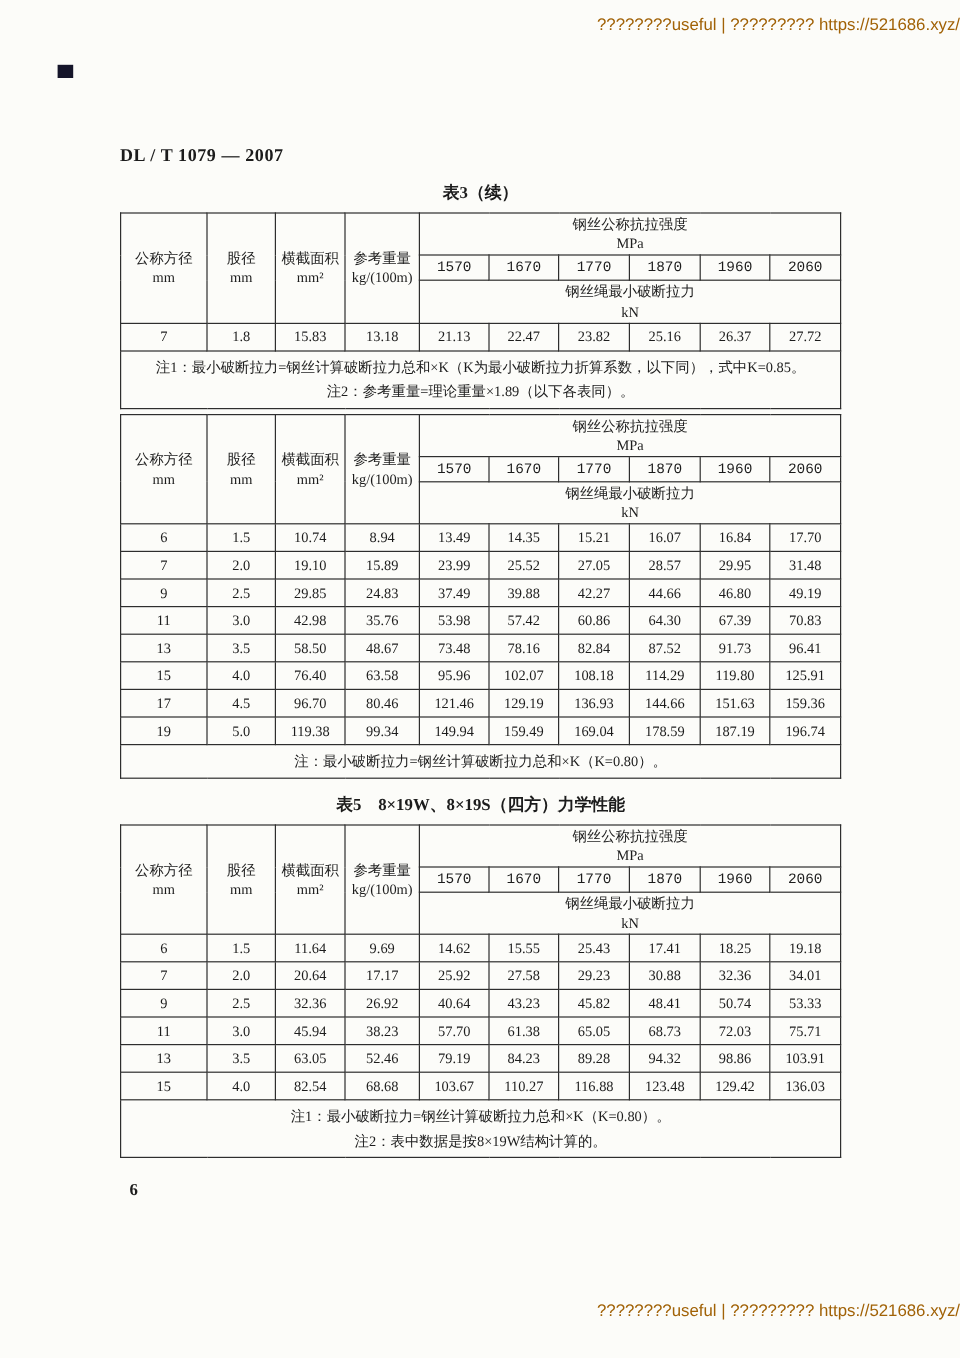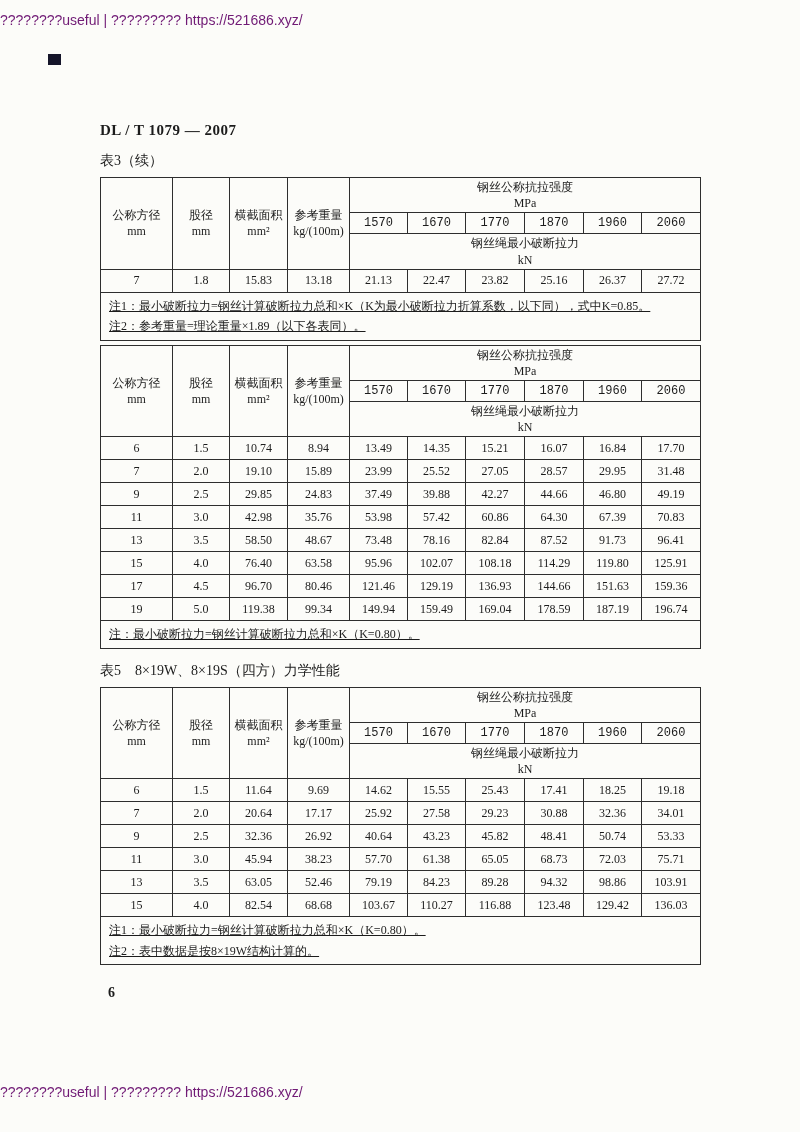--- a/index.html
+++ b/index.html
@@ -1,32 +1,32 @@
 <!DOCTYPE html>
 <html><head>
 <meta charset="utf-8">
 <style>
   *{margin:0;padding:0;box-sizing:border-box;}
   html,body{width:800px;height:1132px;}
   body{background:#fcfcf9;font-family:"Liberation Serif","DejaVu Serif",serif;color:#1c1c1c;position:relative;overflow:hidden;}
-  .watermark{position:absolute;left:0;width:100%;text-align:left;font-family:"Liberation Sans","DejaVu Sans",sans-serif;font-size:14px;color:#701a75;cursor:pointer;}
+  .watermark{position:absolute;left:0;width:100%;text-align:right;font-family:"Liberation Sans","DejaVu Sans",sans-serif;font-size:14px;color:#a16207;cursor:pointer;}
   .watermark.top{top:12px;}
   .watermark.bottom{top:1084px;}
   .corner-mark{position:absolute;left:48px;top:54px;width:13px;height:11px;background:#15152a;}
   .content{position:absolute;left:100px;top:122px;width:601px;}
   .doc-header{font-weight:bold;font-size:15px;letter-spacing:.5px;}
-  .tbl-title{font-weight:normal;font-size:14px;margin:13px 0 7px;}
+  .tbl-title{text-align:center;font-weight:bold;font-size:14px;margin:13px 0 7px;}
   table{border-collapse:collapse;table-layout:fixed;width:601px;font-size:12px;border:1.5px solid #222;margin-bottom:4px;}
   th,td{border:1px solid #2e2e2e;text-align:center;vertical-align:middle;font-weight:normal;padding:1px 2px;}
   thead th{line-height:1.35;}
   thead tr:nth-child(1) th[colspan]{height:34px;}
   thead tr:nth-child(2) th{height:21px;font-family:Liberation Mono, monospace;}
   thead tr:nth-child(3) th[colspan]{height:33px;}
   tbody td{height:23px;}
-  td.notes{text-align:left;padding:3px 8px;height:auto;text-decoration:underline;}
+  td.notes{text-align:center;padding:3px 8px;height:auto;}
   td.notes div{line-height:1.7;font-size:12px;}
   .page-number{font-weight:bold;font-size:14px;margin:20px 0 0 8px;}
 </style>
 </head>
 <body>
 
 <div class="watermark top">????????useful | ????????? https://521686.xyz/</div>
 <div class="corner-mark"></div>
 
 <div class="content">

